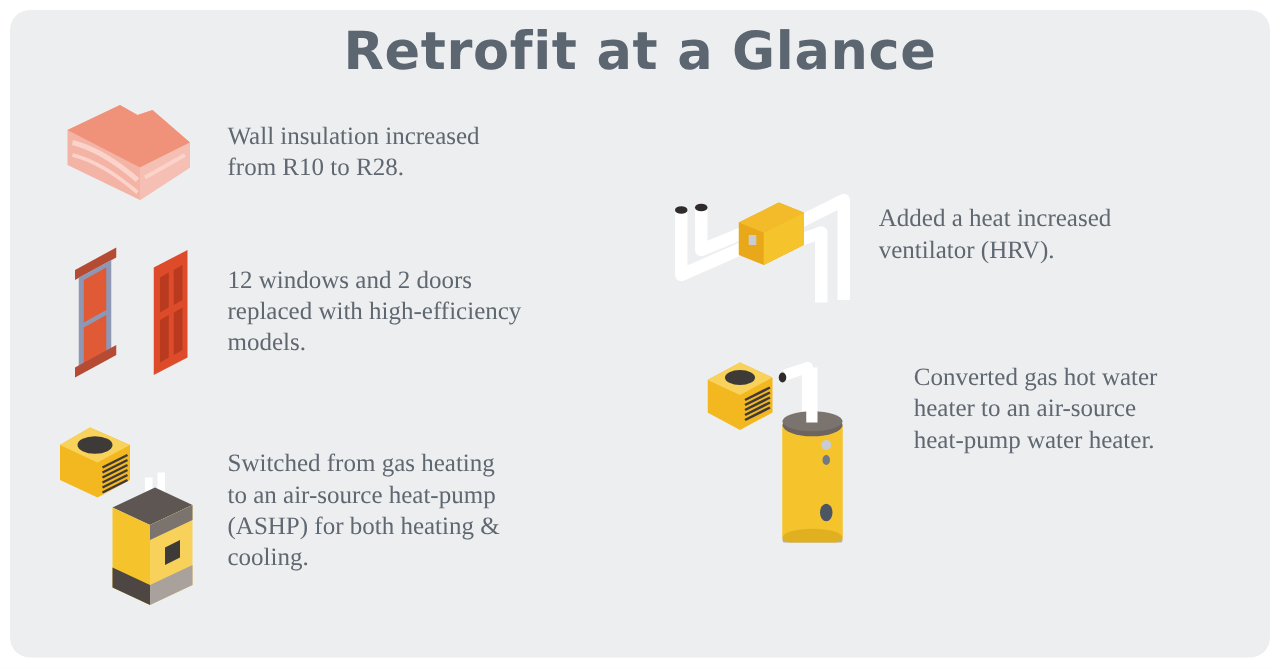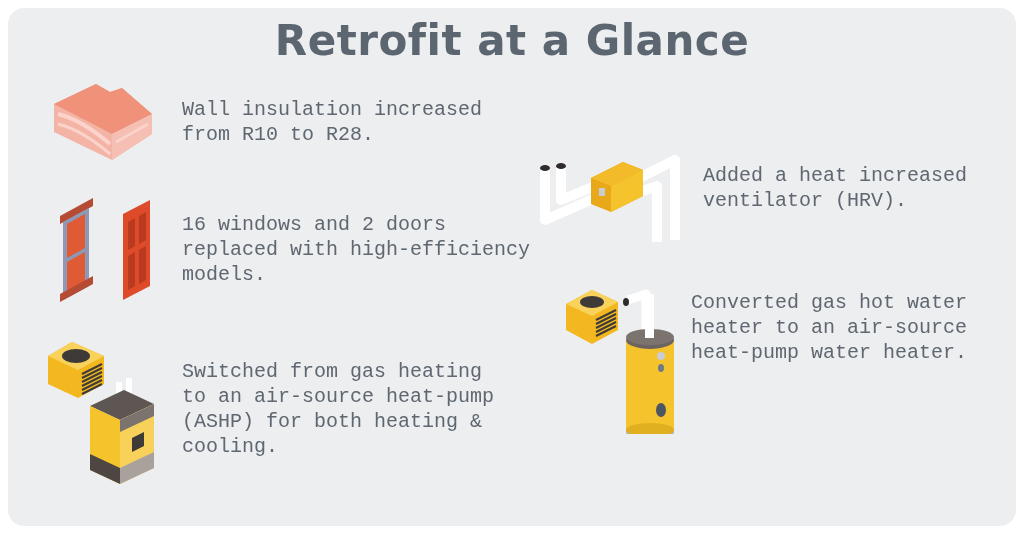--- a/index.html
+++ b/index.html
@@ -1,19 +1,19 @@
 <!DOCTYPE html>
 <html><head>
 <meta charset="utf-8">
 <style>
   html, body { margin:0; padding:0; background:#ffffff; }
   body { width:1024px; height:535px; position:relative; overflow:hidden; font-family:"Liberation Sans", sans-serif; }
   .card { position:absolute; left:8px; top:8px; width:1008px; height:518px; background:#edeef0; border-radius:16px; }
   .title { position:absolute; left:0; width:1024px; top:16px; text-align:center; font-family:"DejaVu Sans", sans-serif; font-weight:bold; font-size:42px; color:#5c6670; letter-spacing:0.5px; }
-  .item-text { position:absolute; font-family:Liberation Mono, monospace; font-size:20px; line-height:25px; color:#5f6770; white-space:pre-line; }
+  .item-text { position:absolute; font-family:Liberation Serif, serif; font-size:20px; line-height:25px; color:#5f6770; white-space:pre-line; }
   .icon { position:absolute; }
 </style>
 </head>
 <body>
 
 <div class="card"></div>
 <div class="title">Retrofit at a Glance</div>
 
 <svg class="icon" style="left:52px;top:84px" width="102" height="76" viewBox="0 0 102 76">
   <polygon points="2,20 44,0 58,8 70,4 100,30 100,50 60,76 2,48" fill="#f3b4a6"></polygon>
@@ -31,21 +31,21 @@
   <polygon points="8,26 34,12 34,90 8,104" fill="#8e98b4"></polygon>
   <polygon points="12,28 30,18 30,52 12,62" fill="#e05a36"></polygon>
   <polygon points="12,66 30,56 30,86 12,96" fill="#e05a36"></polygon>
   <polygon points="5,98 38,80 38,88 5,106" fill="#b64b33"></polygon>
   <polygon points="68,18 95,4 95,90 68,104" fill="#dd4b2a"></polygon>
   <polygon points="73,26 80,22 80,50 73,54" fill="#b93a1e"></polygon>
   <polygon points="84,20 91,16 91,44 84,48" fill="#b93a1e"></polygon>
   <polygon points="73,60 80,56 80,90 73,94" fill="#b93a1e"></polygon>
   <polygon points="84,54 91,50 91,84 84,88" fill="#b93a1e"></polygon>
 </svg>
-<div class="item-text" style="left:182px;top:212px">16 windows and 2 doors
+<div class="item-text" style="left:182px;top:212px">12 windows and 2 doors
 replaced with high-efficiency
 models.</div>
 
 <svg class="icon" style="left:48px;top:336px" width="110" height="150" viewBox="0 0 110 150">
   <polygon points="0,20 24,6 56,20 56,48 30,62 0,48" fill="#f3b820"></polygon>
   <polygon points="0,20 24,6 56,20 30,34" fill="#f8d25a"></polygon>
   <ellipse cx="28" cy="20" rx="14" ry="7" fill="#3e3a38"></ellipse>
   <g stroke="#3e3a38" stroke-width="2">
     <line x1="34" y1="38" x2="54" y2="28"></line>
       <line x1="34" y1="42" x2="54" y2="32"></line>
@@ -101,15 +101,15 @@
   <ellipse cx="84" cy="148" rx="24" ry="8" fill="#b8aea8"></ellipse>
   <rect x="60" y="56" width="48" height="90" fill="#f5c42c"></rect>
   <ellipse cx="84" cy="146" rx="24" ry="7" fill="#e0b020"></ellipse>
   <ellipse cx="84" cy="56" rx="24" ry="9" fill="#6d6461"></ellipse>
   <ellipse cx="84" cy="53" rx="24" ry="8" fill="#7b736e"></ellipse>
   <rect x="79" y="10" width="9" height="44" fill="#ffffff"></rect>
   <circle cx="95" cy="72" r="4" fill="#c9cdd3"></circle>
   <ellipse cx="95" cy="84" rx="3" ry="4" fill="#6f7a86"></ellipse>
   <ellipse cx="95" cy="126" rx="5" ry="7" fill="#4b5662"></ellipse>
 </svg>
-<div class="item-text" style="left:691px;top:290px">Converted gas hot water
+<div class="item-text" style="left:731px;top:290px">Converted gas hot water
 heater to an air-source
 heat-pump water heater.</div>
 
 </body></html>

